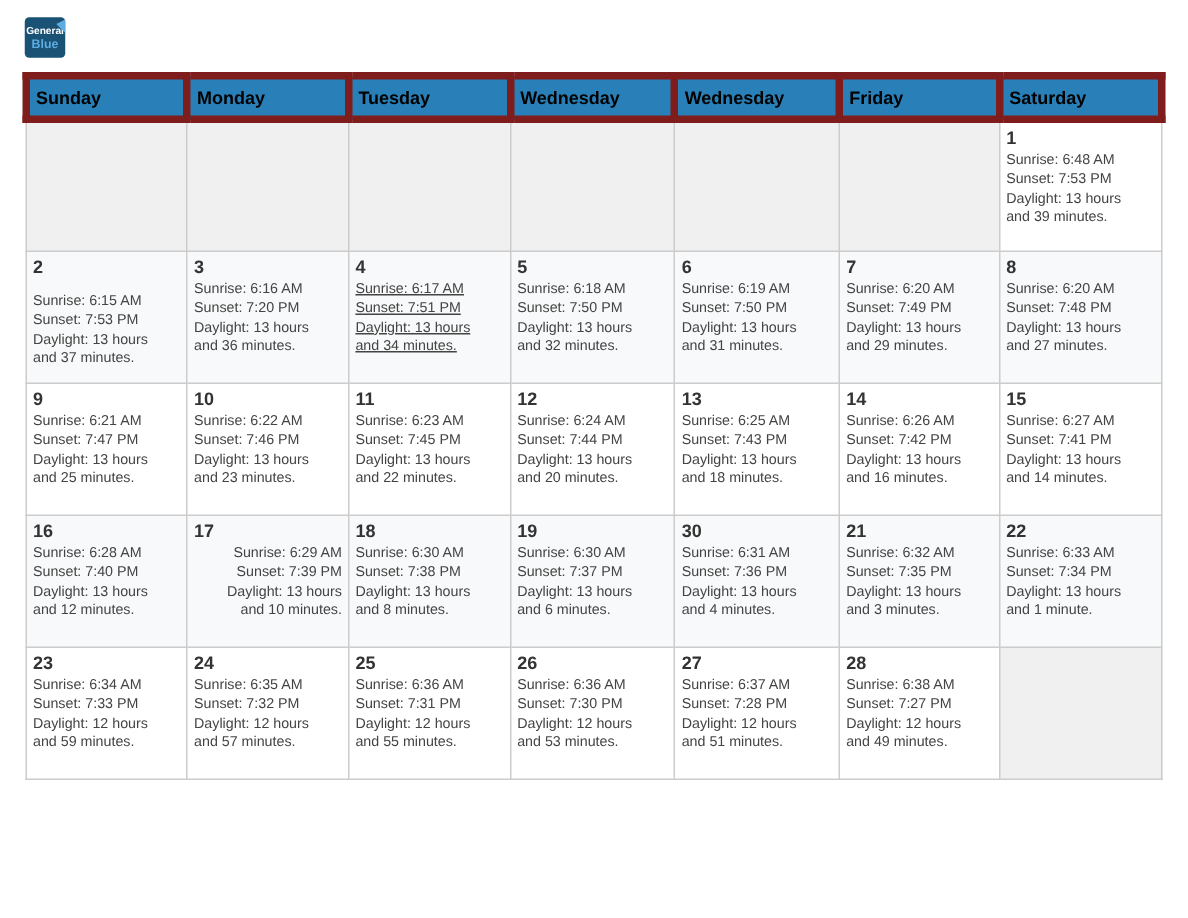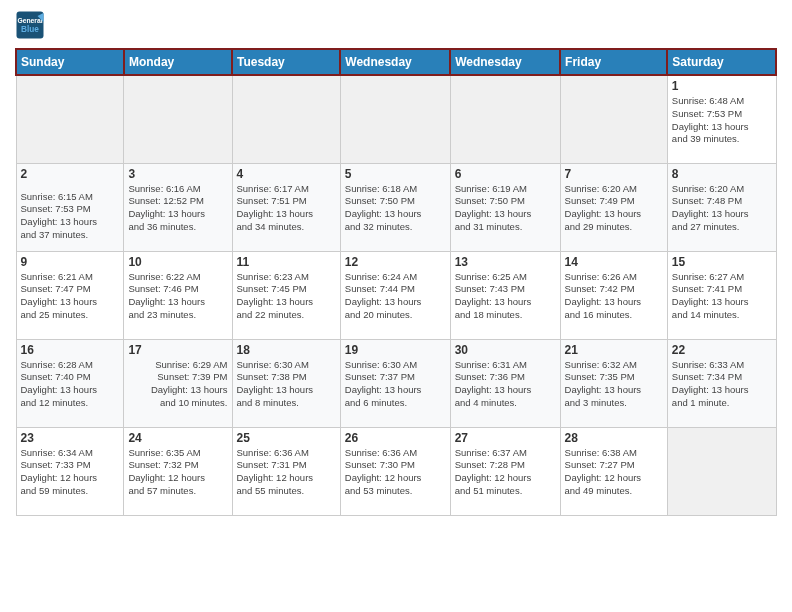--- a/index.html
+++ b/index.html
@@ -13,26 +13,26 @@
     .logo-icon { width: 30px; height: 30px; margin-right: 4px; }
     
     .title-block { text-align: right; }
     .main-title { font-size: 36px; font-weight: bold; color: #333; line-height: 1.1; }
     .subtitle { font-size: 16px; color: #555; }
     
     .calendar { width: 100%; border-collapse: collapse; }
     
     .calendar thead tr th {
       background-color: #2980b9;
-      color: #ffffff;
+      color: #000000;
       font-size: 12px;
       font-weight: bold;
       padding: 5px 4px;
       text-align: left;
-      border: 2px solid #7f1d1d;
+      border: 5px solid #7f1d1d;
     }
     
     .calendar tbody tr td {
       border: 1px solid #ccc;
       vertical-align: top;
       padding: 3px 4px;
       width: 113px;
       height: 88px;
       font-size: 10px;
       color: #333;
@@ -110,27 +110,27 @@
           <td>
             <span class="day-number">2</span>
             <div class="day-info" style="white-space: pre-line; margin-top: 10px;">Sunrise: 6:15 AM
 Sunset: 7:53 PM
 Daylight: 13 hours
 and 37 minutes.</div>
           </td>
           <td>
             <span class="day-number">3</span>
             <div class="day-info" style="white-space: pre-line;">Sunrise: 6:16 AM
-Sunset: 12:52 PM
+Sunset: 7:20 PM
 Daylight: 13 hours
 and 36 minutes.</div>
           </td>
           <td>
             <span class="day-number">4</span>
-            <div class="day-info" style="white-space: pre-line;">Sunrise: 6:17 AM
+            <div class="day-info" style="white-space: pre-line; text-decoration: underline;">Sunrise: 6:17 AM
 Sunset: 7:51 PM
 Daylight: 13 hours
 and 34 minutes.</div>
           </td>
           <td>
             <span class="day-number">5</span>
             <div class="day-info" style="white-space: pre-line;">Sunrise: 6:18 AM
 Sunset: 7:50 PM
 Daylight: 13 hours
 and 32 minutes.</div>

